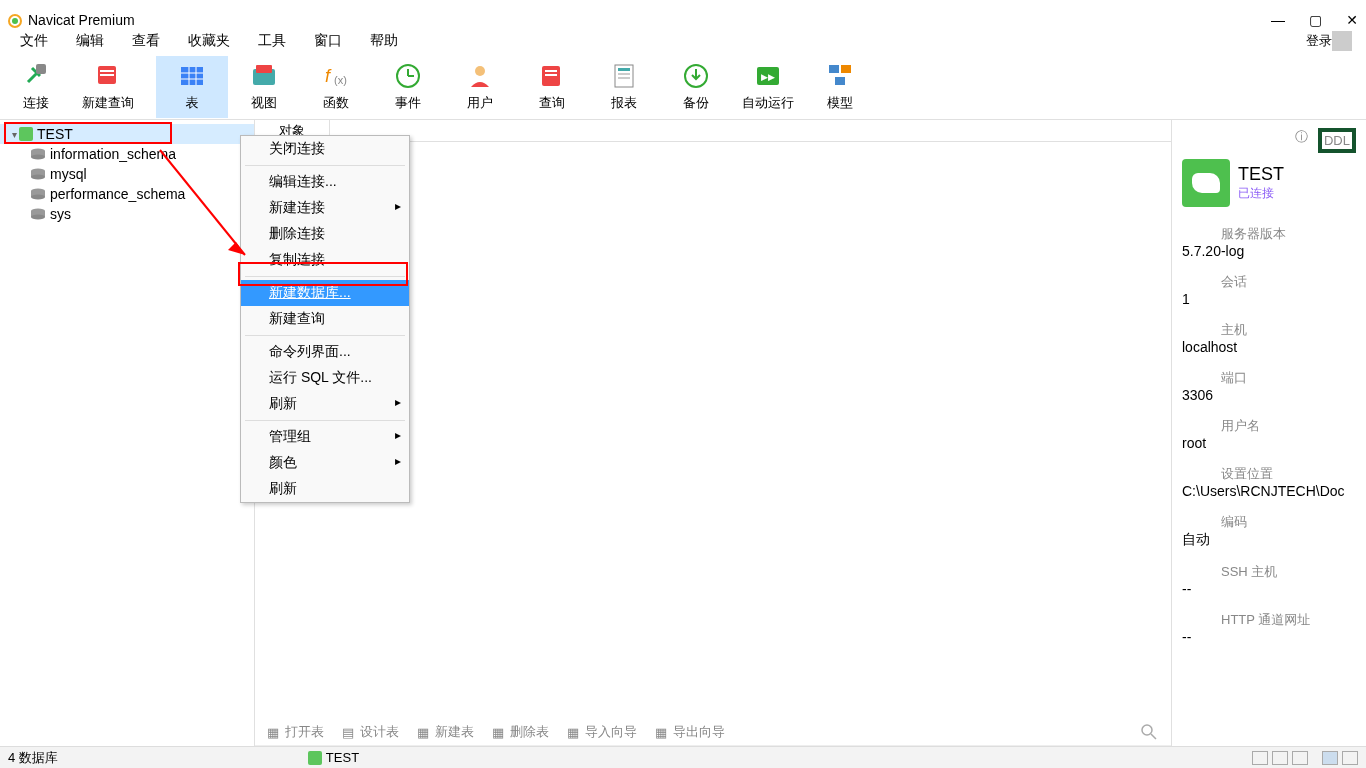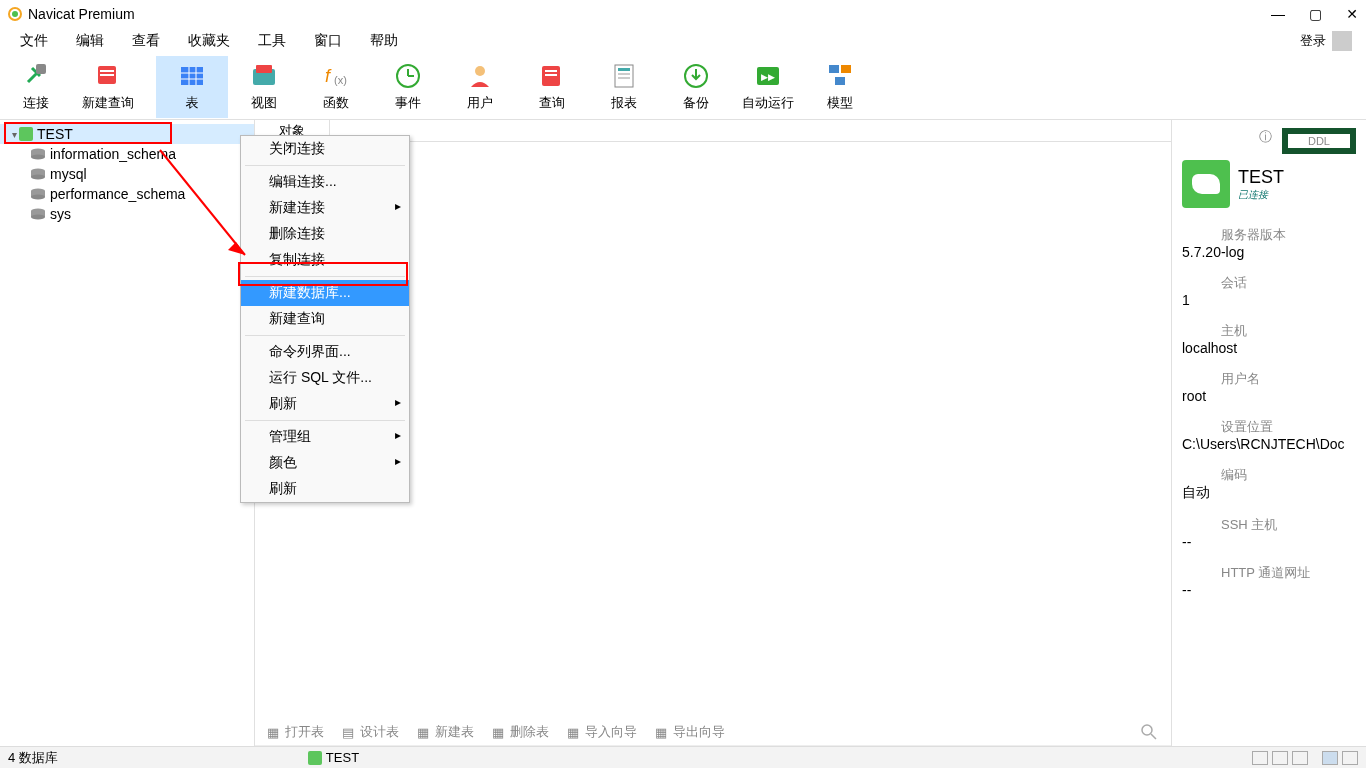--- a/index.html
+++ b/index.html
@@ -1,28 +1,28 @@
 <!DOCTYPE html>
 <html><head>
 <meta charset="utf-8">
 <style>
 * { margin: 0; padding: 0; box-sizing: border-box; font-family: "Microsoft YaHei", "Segoe UI", Arial, sans-serif; }
 body { width: 1366px; height: 768px; background: #fff; overflow: hidden; font-size: 13px; color: #000; position: relative; }
 
 
-.titlebar { height: 28px; display: flex; align-items: center; padding: 0 8px; background: #fff; }
+.titlebar { height: 28px; display: flex; align-items: flex-end; padding: 0 8px; background: #fff; }
 .titlebar .logo { width: 14px; height: 14px; margin-right: 6px; }
 .titlebar .title { font-size: 14px; font-weight: 500; }
 .titlebar .win-controls { margin-left: auto; display: flex; gap: 24px; font-size: 14px; color: #000; }
 .titlebar .win-controls span { cursor: pointer; }
 
 
 .menubar { height: 26px; display: flex; align-items: center; padding: 0 6px; background: #fff; }
 .menubar .menu-item { padding: 3px 14px; cursor: pointer; font-size: 14px; }
-.menubar .login { margin-left: auto; display: flex; align-items: center; gap: 6px; padding-right: 8px; }
+.menubar .login { margin-left: auto; display: flex; align-items: center; padding-right: 8px; }
 .menubar .login .avatar { width: 20px; height: 20px; background: #ccc; }
 
 
 .toolbar { height: 66px; display: flex; align-items: center; background: #fff; border-bottom: 1px solid #e0e0e0; }
 .toolbar-group { display: flex; }
 .toolbar-btn { width: 72px; display: flex; flex-direction: column; align-items: center; justify-content: center; gap: 4px; cursor: pointer; padding: 6px 0; }
 .toolbar-btn.active { background: #cfe8ff; }
 .toolbar-btn .icon { width: 28px; height: 28px; display: flex; align-items: center; justify-content: center; }
 .toolbar-btn .label { font-size: 13px; }
 .toolbar-sep { width: 12px; }
@@ -47,32 +47,32 @@
 .tab-row { height: 22px; display: flex; border-bottom: 1px solid #e0e0e0; }
 .tab { padding: 2px 24px; border-right: 1px solid #e0e0e0; background: #fff; font-size: 13px; cursor: pointer; }
 .action-row { height: 28px; display: flex; align-items: center; gap: 6px; padding: 0 6px; border-bottom: 1px solid #eee; }
 .action-btn { display: flex; align-items: center; gap: 4px; color: #888; padding: 2px 6px; cursor: pointer; font-size: 13px; }
 .action-btn .ico { width: 14px; height: 14px; }
 .action-row .search { margin-left: auto; margin-right: 8px; color: #aaa; }
 
 
 .context-menu { position: absolute; left: 240px; top: 135px; width: 170px; background: #f9f9f9; border: 1px solid #bbb; box-shadow: 2px 2px 4px rgba(0,0,0,0.2); z-index: 50; }
 .context-menu .item { padding: 4px 10px 4px 28px; font-size: 14px; cursor: pointer; position: relative; }
-.context-menu .item.highlight { background: #3399ff; color: #fff; }
+.context-menu .item.highlight { background: #3399ff; color: #fff; text-decoration: underline; }
 .context-menu .item .arrow { position: absolute; right: 8px; top: 4px; font-size: 12px; }
 .context-menu .sep { height: 1px; background: #ddd; margin: 3px 4px; }
 
 
 .info-panel { width: 195px; border-left: 1px solid #e0e0e0; padding: 8px 10px; font-size: 13px; }
 .info-top-icons { display: flex; justify-content: flex-end; gap: 10px; color: #888; font-size: 13px; margin-bottom: 6px; }
 .info-header { display: flex; align-items: center; gap: 8px; margin-bottom: 18px; }
 .info-header .whale { width: 48px; height: 48px; background: #4ec04e; border-radius: 4px; display: flex; align-items: center; justify-content: center; }
 .info-header .whale::after { content: ""; width: 28px; height: 20px; background: #fff; border-radius: 6px 10px 4px 10px; }
 .info-header .name { font-size: 18px; font-weight: 400; }
-.info-header .status { font-size: 10px; color: #0f766e; font-style: italic; }
+.info-header .status { font-size: 12px; color: #8b5cf6; }
 .info-row { margin-bottom: 14px; }
 .info-row .k { color: #888; font-size: 13px; margin-left: 39px; }
 .info-row .v { font-size: 14px; }
 
 
 .statusbar { height: 22px; background: #f3f3f3; border-top: 1px solid #ddd; display: flex; align-items: center; padding: 0 8px; font-size: 13px; justify-content: center; }
 .statusbar .left { }
 .statusbar .mid { margin-left: 250px; display: flex; align-items: center; gap: 4px; }
 .statusbar .mid .ico { width: 14px; height: 14px; background: #5dc65d; border-radius: 2px; }
 .statusbar .views { margin-left: auto; display: flex; gap: 4px; color: #888; }
@@ -322,40 +322,44 @@
             <circle cx="6" cy="6" r="5" fill="none" stroke="#aaa" stroke-width="1.5"></circle>
             <line x1="10" y1="10" x2="15" y2="15" stroke="#aaa" stroke-width="1.5"></line>
           </svg>
       </span>
     </div>
   </div>
 
   <div class="info-panel">
     <div class="info-top-icons">
       <span>ⓘ</span>
-      <span style="border:6px solid #14532d;font-size:11px;padding:1px 20px;">DDL</span>
+      <span style="border:4px solid #14532d;font-size:13px;padding:1px 2px;">DDL</span>
     </div>
     <div class="info-header">
       <div class="whale"></div>
       <div>
         <div class="name">TEST</div>
         <div class="status">已连接</div>
       </div>
     </div>
     <div class="info-row">
         <div class="k">服务器版本</div>
         <div class="v">5.7.20-log</div>
       </div>
     <div class="info-row">
         <div class="k">会话</div>
         <div class="v">1</div>
       </div>
     <div class="info-row">
         <div class="k">主机</div>
         <div class="v">localhost</div>
+      </div>
+    <div class="info-row">
+        <div class="k">端口</div>
+        <div class="v">3306</div>
       </div>
     <div class="info-row">
         <div class="k">用户名</div>
         <div class="v">root</div>
       </div>
     <div class="info-row">
         <div class="k">设置位置</div>
         <div class="v">C:\Users\RCNJTECH\Doc</div>
       </div>
     <div class="info-row">

